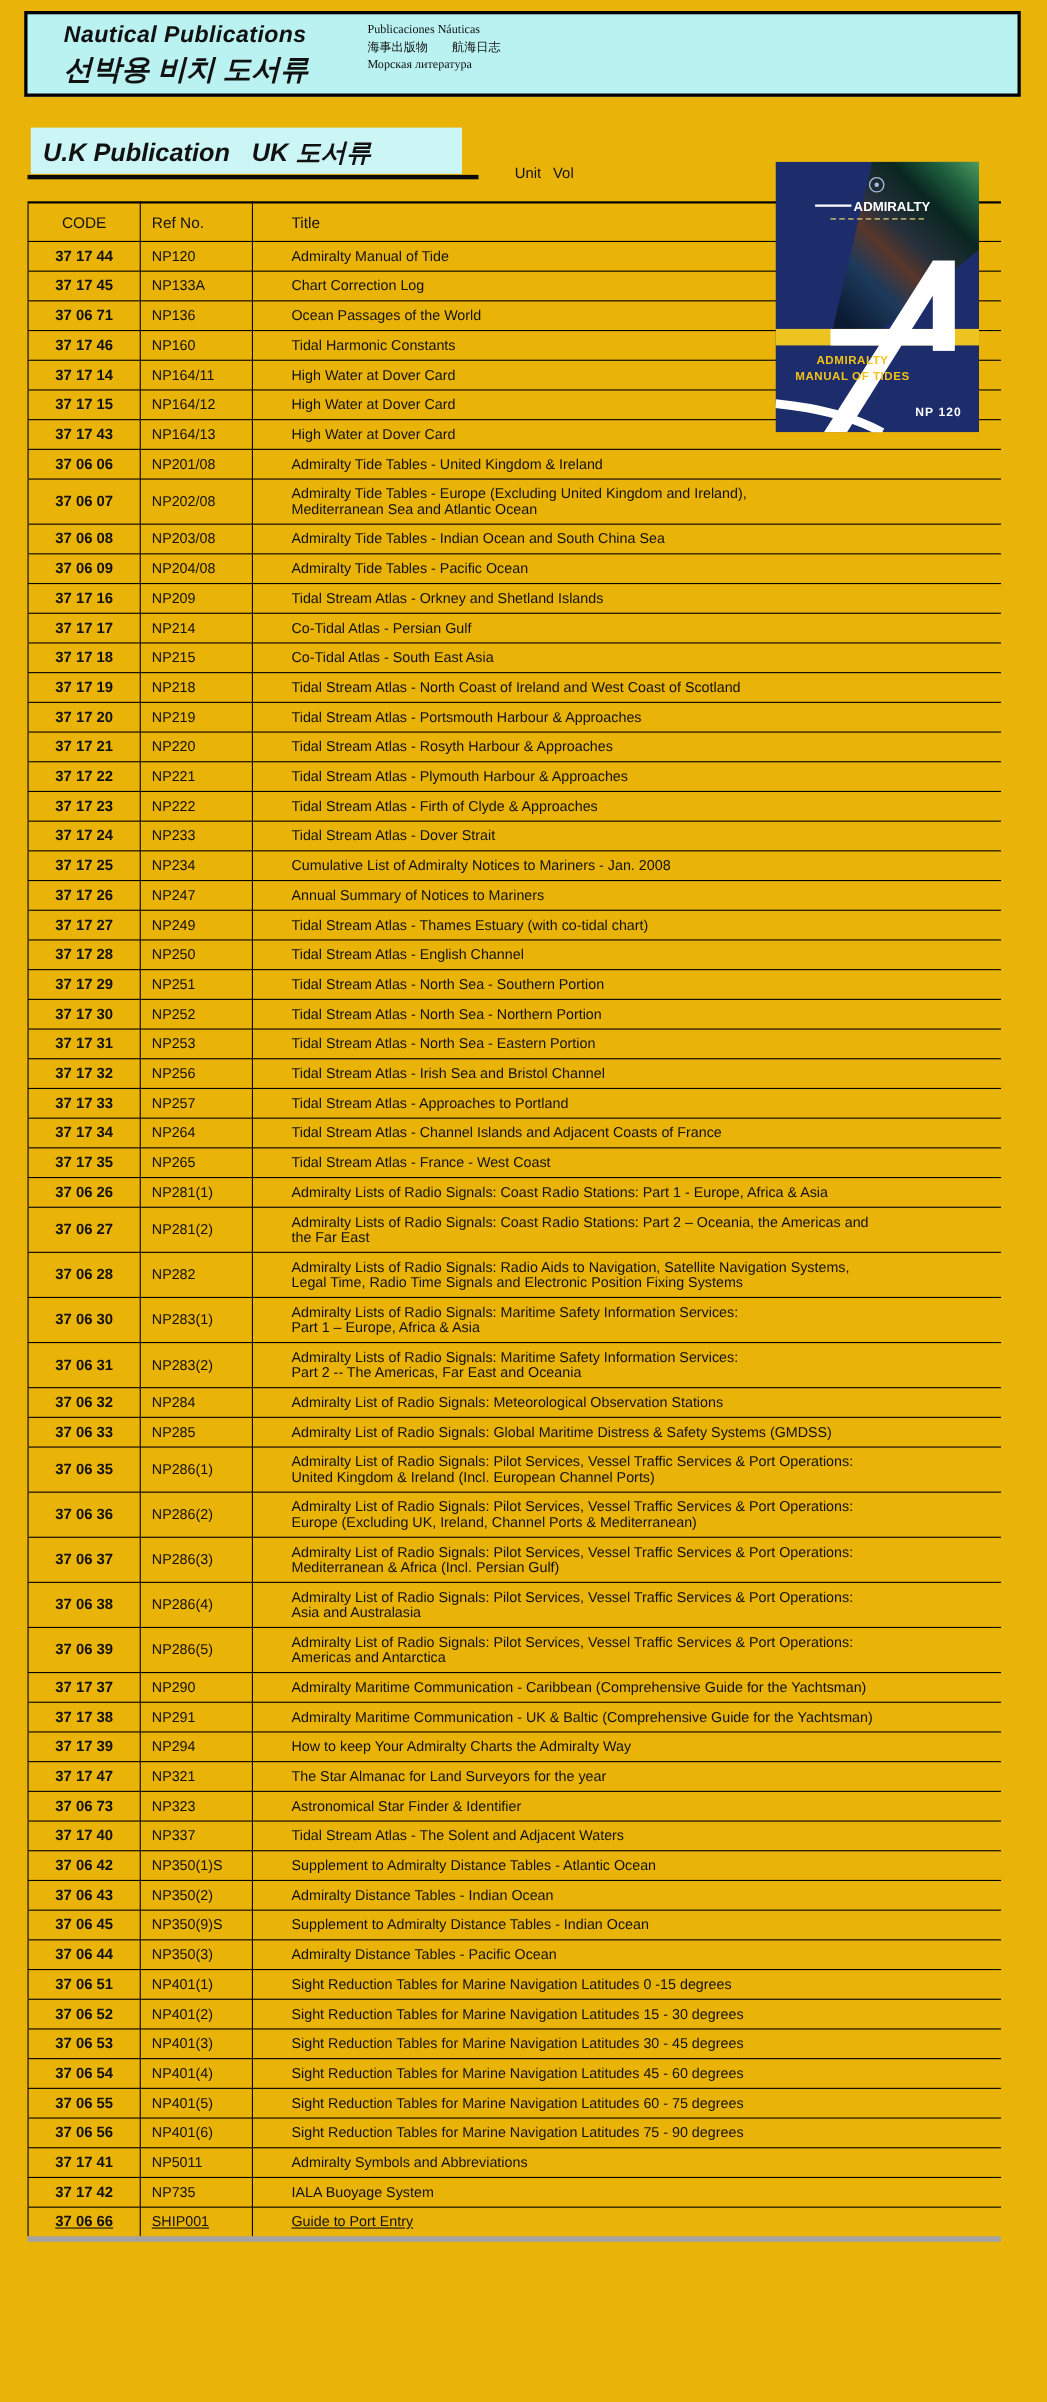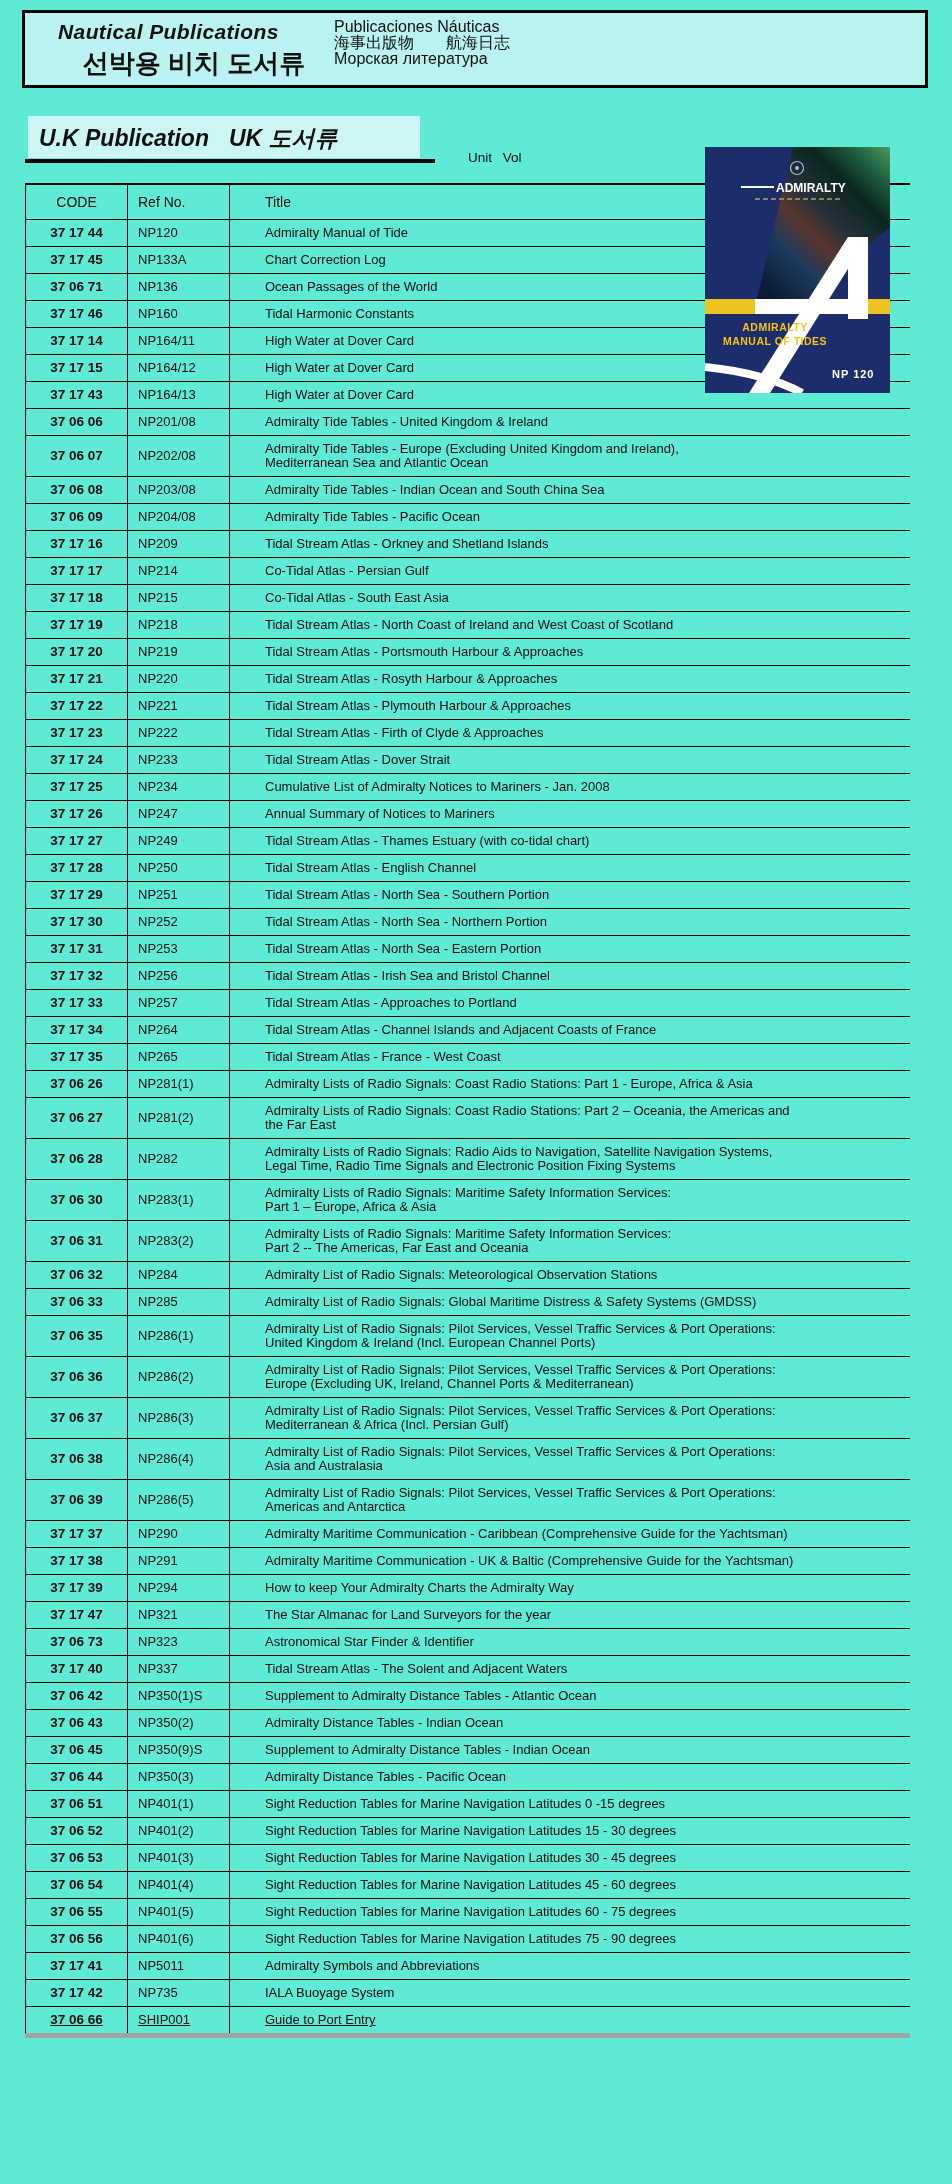--- a/index.html
+++ b/index.html
@@ -1,25 +1,25 @@
 <!DOCTYPE html>
 <html><head>
 <meta charset="utf-8">
 <style>
   html,body{margin:0;padding:0;background:#ffffff;}
   body{width:952px;height:2184px;position:relative;font-family:"Liberation Sans",sans-serif;color:#111;}
-  .page{position:absolute;inset:0;background:#5eead4;}
+  .page{position:absolute;inset:0;background:#eab308;}
 
   
   .banner{position:absolute;left:22px;top:10px;width:906px;height:78px;background:#b9f2f1;
           border:3px solid #000;box-sizing:border-box;display:flex;}
   .banner-left{width:272px;padding:7px 0 0 33px;}
   .banner-title-en{font-style:italic;font-weight:bold;font-size:21px;letter-spacing:.4px;white-space:nowrap;}
-  .banner-title-ko{font-weight:bold;font-size:26px;margin-top:2px;white-space:nowrap;text-align:center;}
-  .banner-right{padding-top:6px;margin-left:4px;font-size:16px;line-height:16px;}
+  .banner-title-ko{font-style:italic;font-weight:bold;font-size:26px;margin-top:2px;white-space:nowrap;}
+  .banner-right{padding-top:6px;margin-left:4px;font-size:11px;line-height:16px;font-family:Liberation Serif, serif;}
 
   
   .section-heading{position:absolute;left:28px;top:116px;width:392px;height:42px;background:#ccf6f5;
                    font-style:italic;font-weight:bold;font-size:23px;padding:7px 12px 0 11px;box-sizing:border-box;white-space:nowrap;}
   .section-heading .ko{margin-left:20px;}
   .section-underline{position:absolute;left:25px;top:159px;width:410px;height:4px;background:#0a0a0a;}
   .unit-label{position:absolute;left:468px;top:150px;font-size:13.5px;word-spacing:7px;}
 
   
   table.pub-table{position:absolute;left:25px;top:183px;width:885px;border-collapse:collapse;

